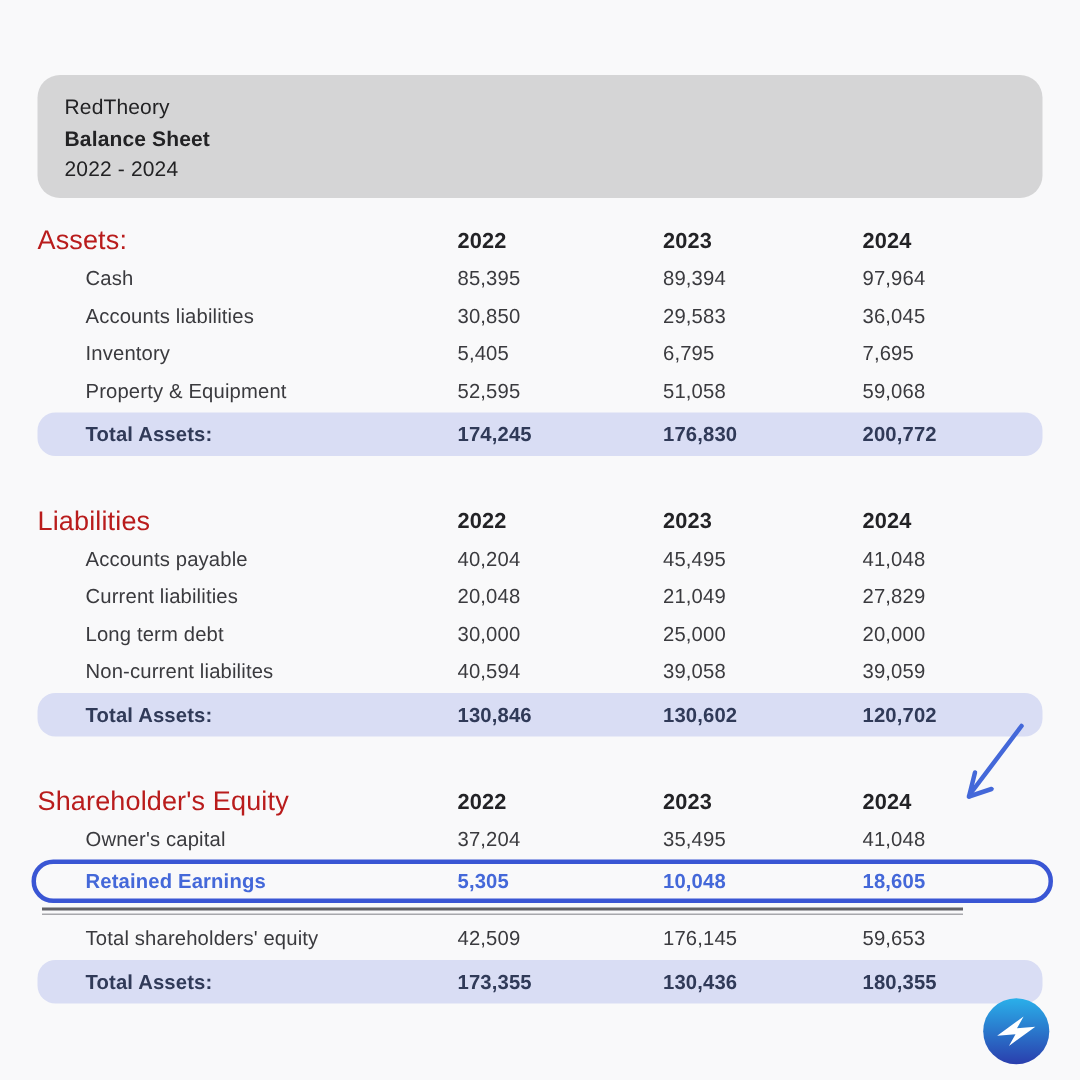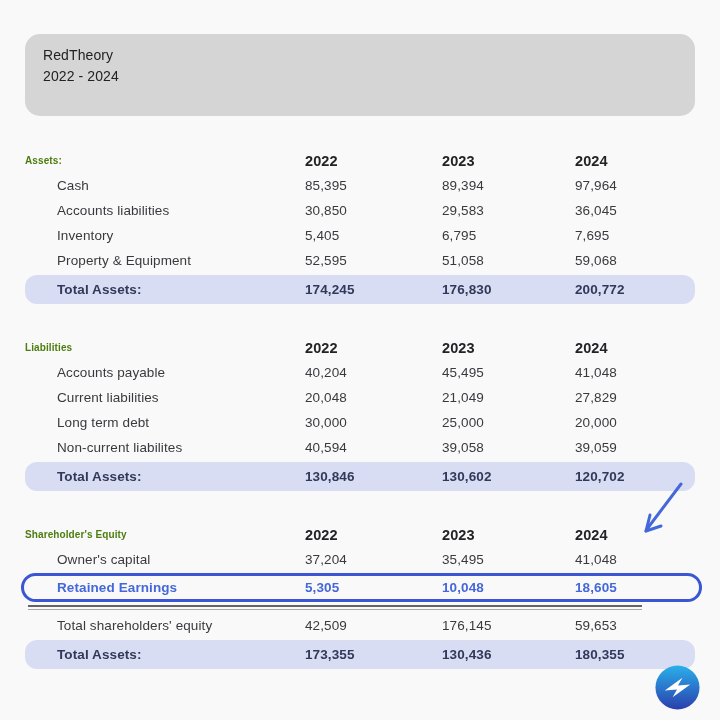--- a/index.html
+++ b/index.html
@@ -11,21 +11,21 @@
   .canvas {
     position:relative;
     width:720px; height:720px;
     margin:0 auto;
     background:#f9f9fa;
     overflow:hidden;
   }
 
   
   .header-card {
-    position:absolute; left:25px; top:34px;
+    position:absolute; left:25px; top:50px;
     width:670px; height:82px;
     background:#d5d5d6;
     border-radius:15px;
     box-sizing:border-box;
     padding:11px 0 0 18px;
     color:#222224;
     font-size:14px;
     line-height:20.5px;
     letter-spacing:.1px;
   }
@@ -45,21 +45,21 @@
     height:25px;
     font-size:13.5px;
     color:#3a3a3e;
     letter-spacing:.1px;
   }
   .cell { white-space:nowrap; }
   .indent { padding-left:32px; }
 
   .section + .section { margin-top:31px; }
 
-  .section-head .section-label { font-weight:700; color:#4d7c0f; font-size:10px; }
+  .section-head .section-label { font-weight:400; color:#b91c1c; font-size:18px; }
   .section-head .year { font-weight:700; color:#232326; font-size:14.5px; }
 
   .total-row {
     margin-top:2px;
     height:29px;
     background:#d9ddf4;
     font-weight:700;
     color:#303a58;
     border-radius:12px;
   }
@@ -102,20 +102,21 @@
     width:47px; height:47px;
   }
 </style>
 </head>
 <body>
 
 <div class="canvas">
 
   <div class="header-card">
     <div class="company">RedTheory</div>
+    <div class="title">Balance Sheet</div>
     <div class="period">2022 - 2024</div>
   </div>
 
   <div class="sheet">
 
     <div class="section">
       <div class="row section-head">
         <div class="cell section-label">Assets:</div>
         <div class="cell year">2022</div>
         <div class="cell year">2023</div>

